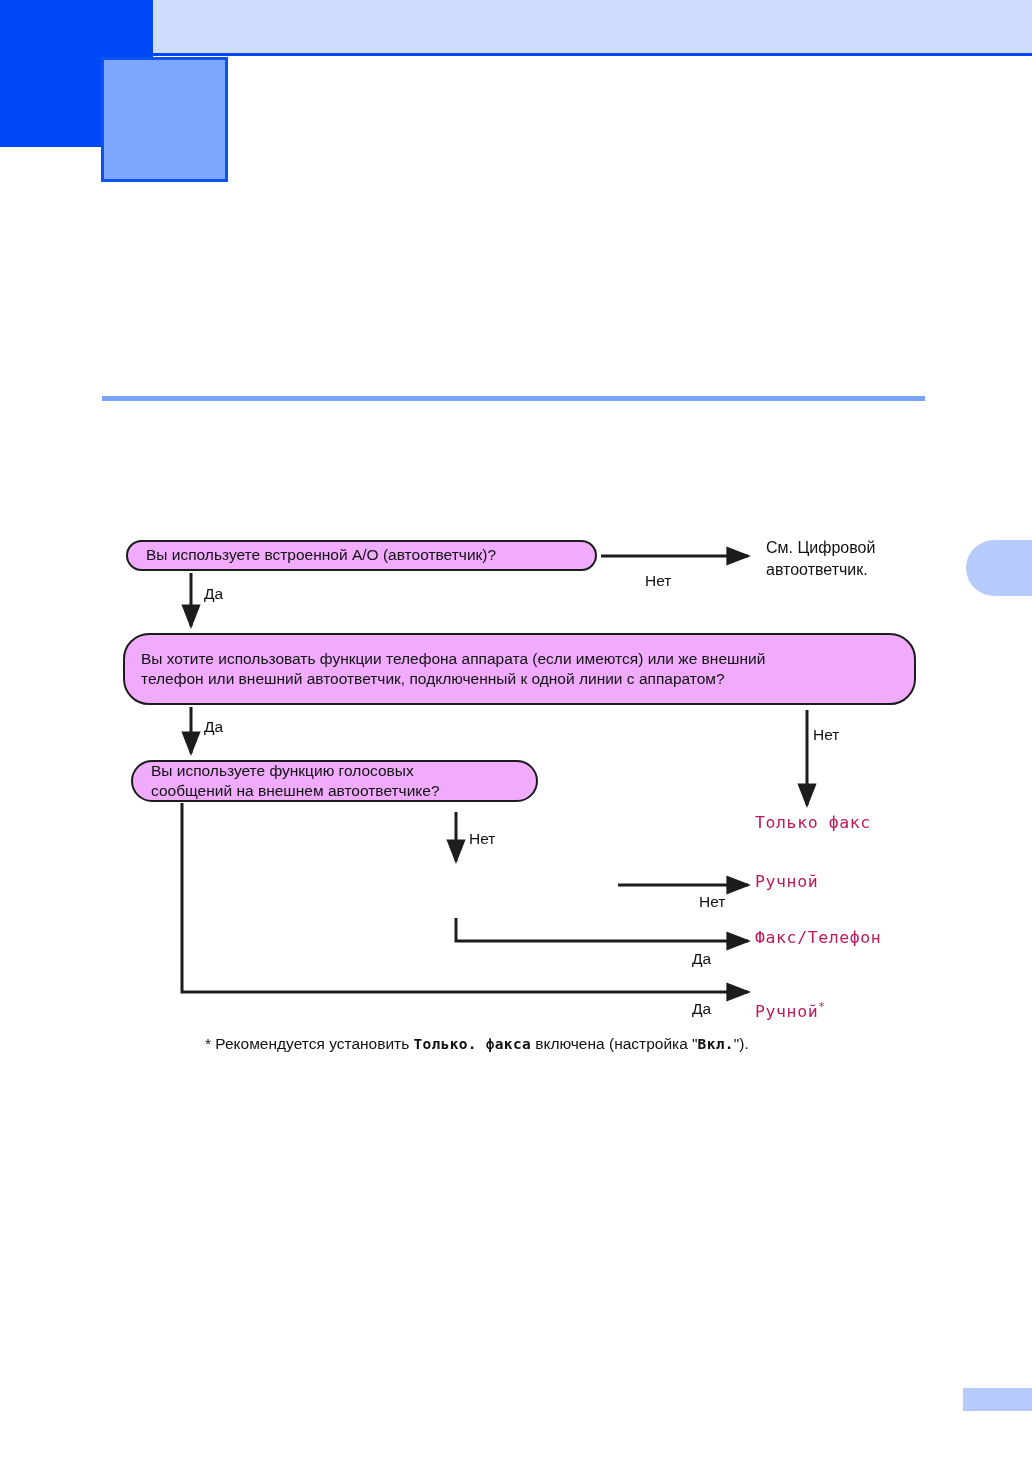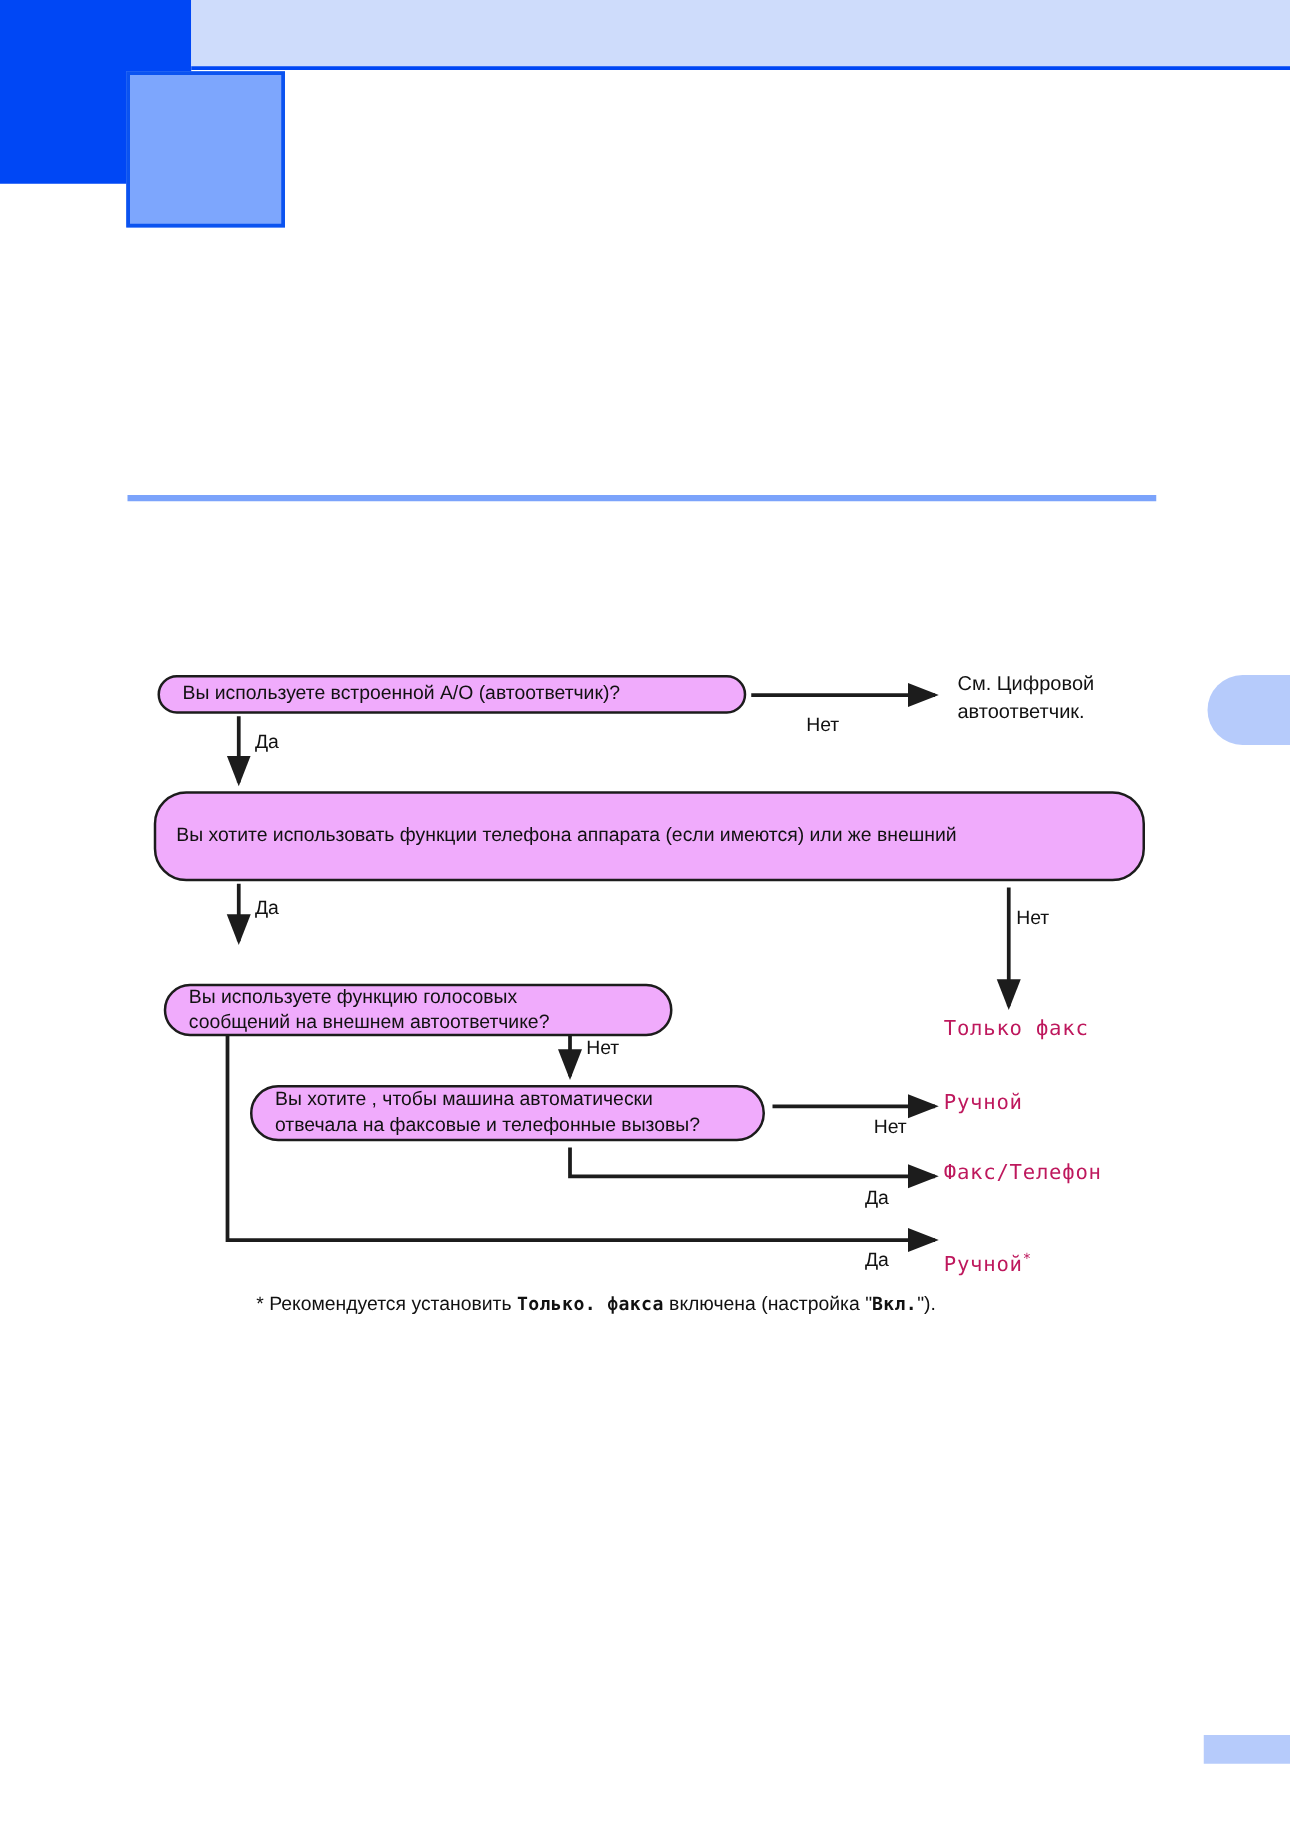--- a/index.html
+++ b/index.html
@@ -74,21 +74,21 @@
     align-items: center;
     font-size: 15.5px;
     line-height: 1.32;
     color: #111111;
     padding: 0 18px;
   }
   .node span { display: block; }
 
   .node-1 { left: 126px; top: 540px;  width: 471px; height: 31px; border-radius: 16px; }
   .node-2 { left: 123px; top: 633px;  width: 793px; height: 72px; border-radius: 26px; padding: 14px 16px; }
-  .node-3 { left: 131px; top: 760px;  width: 407px; height: 42px; border-radius: 21px; margin-top: 27px; }
+  .node-3 { left: 131px; top: 760px;  width: 407px; height: 42px; border-radius: 21px; }
   .node-4 { left: 200px; top: 868px;  width: 412px; height: 45px; border-radius: 23px; }
 
   .outcome {
     position: absolute;
     font-family: "DejaVu Sans Mono", "Liberation Mono", monospace;
     font-weight: normal;
     font-size: 16.5px;
     letter-spacing: 0.6px;
     color: #be185d;
     white-space: nowrap;
@@ -176,36 +176,31 @@
     </g>
   </svg>
 
   <div class="node node-1">
     <span>Вы используете встроенной A/O (автоответчик)?</span>
   </div>
 
   <div class="node node-2">
     <div>
       <span>Вы хотите использовать функции телефона аппарата (если имеются) или же внешний</span>
+      <span>телефон или внешний автоответчик, подключенный к одной линии с аппаратом?</span>
     </div>
   </div>
 
   <div class="node node-3">
     <div>
       <span>Вы используете функцию голосовых</span>
       <span>сообщений на внешнем автоответчике?</span>
     </div>
   </div>
 
-  <div class="node node-4">
-    <div>
-      <span>Вы хотите , чтобы машина автоматически</span>
-      <span>отвечала на факсовые и телефонные вызовы?</span>
-    </div>
-  </div>
 
   <div class="seealso">
     <span>См. Цифровой</span>
     <span>автоответчик.</span>
   </div>
 
   <div class="outcome out-fax">Только факс</div>
   <div class="outcome out-man">Ручной</div>
   <div class="outcome out-faxtel">Факс/Телефон</div>
   <div class="outcome out-man2"><span>Ручной</span><sup>*</sup></div>

